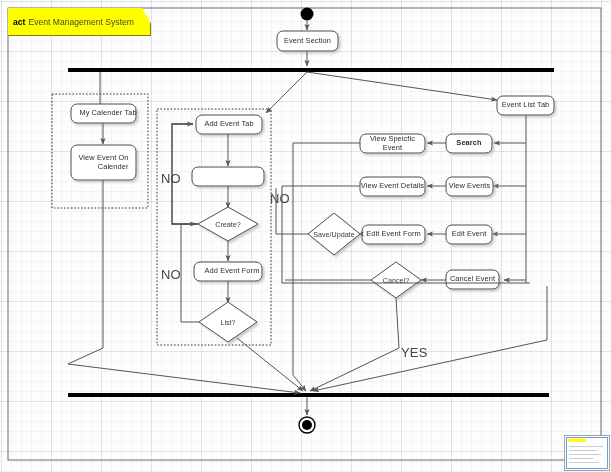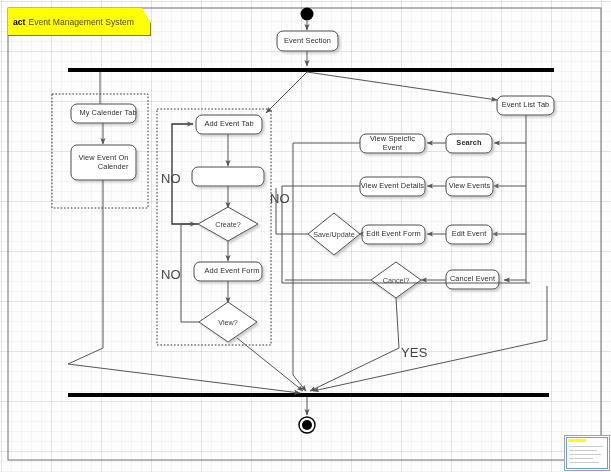--- a/index.html
+++ b/index.html
@@ -230,21 +230,21 @@
   <div class="node-label" style="left:71px; top:145px; width:65px; height:35px;text-align:right;">View Event On
 Calender</div>
 
   <div class="node-label" style="left:196px; top:115px; width:66px; height:19px;">Add Event Tab</div>
 
 
   <div class="diamond-label" style="left:198px; top:217px; width:60px; height:14px;">Create?</div>
 
   <div class="node-label" style="left:194px; top:262px; width:76px; height:19px;">Add Event Form</div>
 
-  <div class="diamond-label" style="left:199px; top:315px; width:58px; height:14px;">View?</div>
+  <div class="diamond-label" style="left:199px; top:315px; width:58px; height:14px;">List?</div>
 
   <div class="node-label" style="left:497px; top:96px; width:57px; height:19px;border-radius:8px;">Event List Tab</div>
 
   <div class="node-label" style="left:446px; top:134px; width:46px; height:19px;font-weight:bold;">Search</div>
 
   <div class="node-label" style="left:360px; top:134px; width:65px; height:19px;">View Speicfic Event</div>
 
   <div class="node-label" style="left:446px; top:177px; width:47px; height:19px;border-radius:6px;">View Events</div>
 
   <div class="node-label" style="left:360px; top:177px; width:65px; height:19px;">View Event Details</div>

